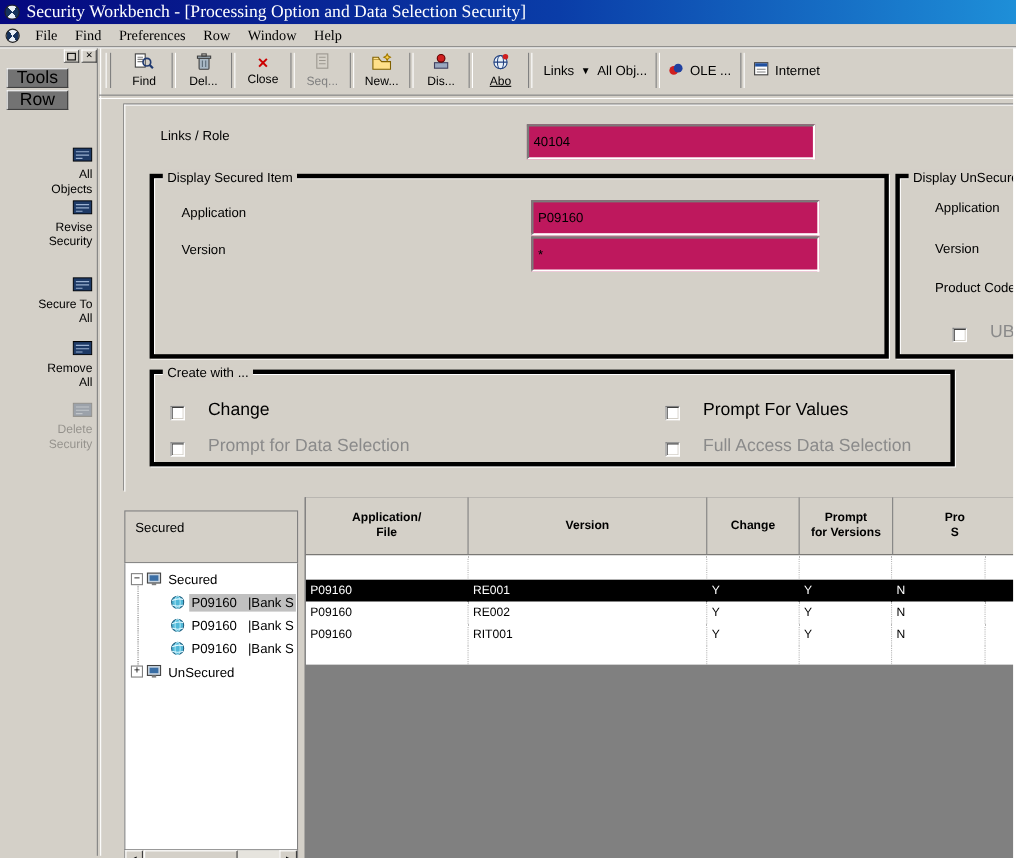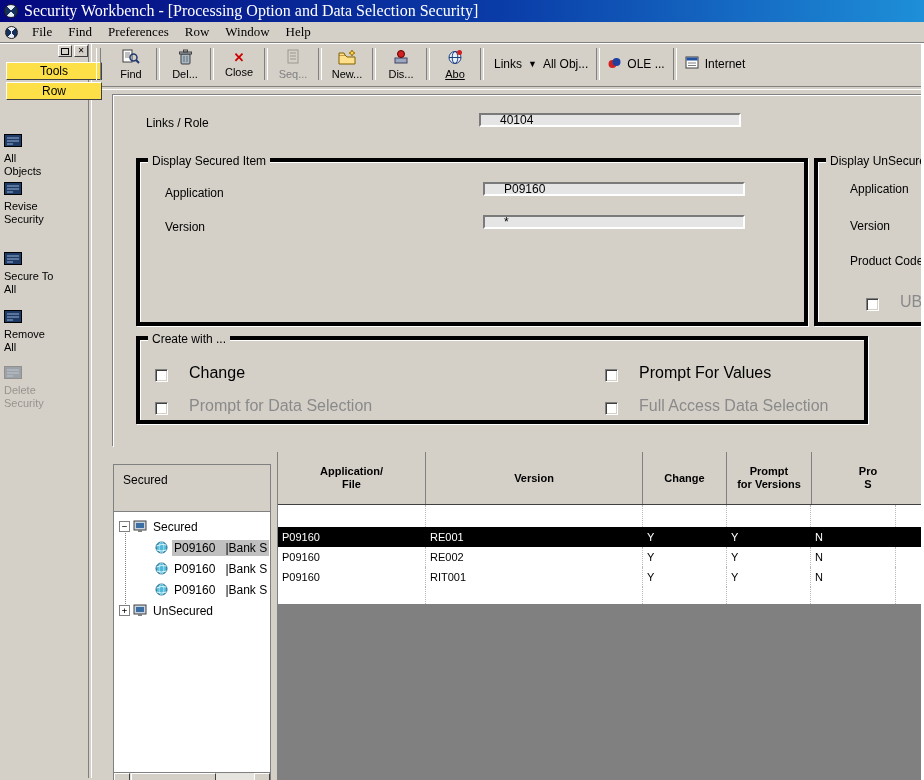--- a/index.html
+++ b/index.html
@@ -24,43 +24,43 @@
   
   .v-rule{position:absolute;left:88px;top:44px;width:2px;height:734px;border-left:1px solid #808080;border-right:1px solid #ffffff}
   .toolbar-rule{position:absolute;left:90px;top:86px;width:834px;height:2px;border-top:1px solid #808080;border-bottom:1px solid #ffffff}
   .r-edge{position:absolute;right:0;top:44px;width:3px;height:736px;background:#ffffff;z-index:60}
   
   .dock-caption{position:absolute;left:4px;top:44px;width:84px;height:14px;display:flex;justify-content:flex-end;gap:2px;align-items:center}
   .mini-btn{width:14px;height:12px;background:#d4d0c8;border:1px solid;border-color:#fff #404040 #404040 #fff;
     display:flex;align-items:center;justify-content:center;font-size:8px;line-height:8px;box-sizing:border-box}
   .mini-glyph{width:6px;height:5px;border:1px solid #000}
   
-  .side-tab{position:absolute;left:6px;width:96px;height:18px;background:#fde047;
+  .side-tab{position:absolute;left:6px;width:56px;height:18px;background:#737373;
     border:1px solid;border-color:#fff #404040 #404040 #fff;
-    display:flex;align-items:center;justify-content:center;font-size:12px;box-sizing:border-box}
-  .side-item{position:absolute;left:4px;width:80px;text-align:left;font-size:11px;line-height:13px;white-space:pre-line}
+    display:flex;align-items:center;justify-content:center;font-size:16px;box-sizing:border-box}
+  .side-item{position:absolute;left:4px;width:80px;text-align:right;font-size:11px;line-height:13px;white-space:pre-line}
   .side-item .ic{display:inline-block;margin-bottom:2px}
   .side-item.disabled{opacity:.3}
   
   .toolbar{position:absolute;left:96px;top:44px;height:40px;width:826px;display:flex;align-items:center}
   .tgrip{width:3px;height:32px;border-left:1px solid #fff;border-right:1px solid #808080;margin-right:7px}
   .tbtn{display:flex;flex-direction:column;align-items:center;justify-content:center;
     min-width:36px;padding:0 5px;height:38px;font-size:11px;gap:1px;cursor:default}
   .tbtn.disabled{color:#808080}
   .tbtn .lbl.u{text-decoration:underline}
   .tsep{width:2px;height:32px;border-left:1px solid #808080;border-right:1px solid #ffffff;margin:0 2px}
   .links-area{display:flex;align-items:center;margin-left:8px;gap:6px;font-size:12px}
   .chev{font-size:9px;line-height:9px}
   
   .form-panel{position:absolute;left:113px;top:95px;width:811px;height:352px;
     border-top:1px solid #fff;border-left:1px solid #fff;box-shadow:-1px -1px 0 #808080;box-sizing:border-box}
   .flabel{position:absolute;font-size:12px;white-space:nowrap}
-  .field{position:absolute;height:14px;box-sizing:border-box;background:#e5e5e5;
+  .field{position:absolute;height:32px;box-sizing:border-box;background:#be185d;
     border:2px solid;border-color:#7a7a7a #fff #fff #7a7a7a;
-    font-family:"Liberation Sans",sans-serif;font-size:12px;padding:0 19px;outline:none}
+    font-family:"Liberation Sans",sans-serif;font-size:12px;padding:0 4px;outline:none}
   .group{position:absolute;border:4px solid #000000;box-shadow:1px 1px 0 #ffffff, inset 1px 1px 0 #ffffff;box-sizing:border-box}
   .legend{position:absolute;top:-8px;left:8px;background:#d4d0c8;padding:0 4px;font-size:12px;white-space:nowrap}
   .cbrow{position:absolute;display:flex;align-items:flex-end;gap:21px;font-size:16px;white-space:nowrap}
   .cbrow.disabled{color:#8a8a8a}
   .checkbox{width:13px;height:13px;box-sizing:border-box;background:#fff;
     border:1px solid;border-color:#808080 #fff #fff #808080;
     box-shadow:inset 1px 1px 0 #404040, inset -1px -1px 0 #d4d0c8}
   
   .tree-panel{position:absolute;left:113px;top:464px;width:158px;height:326px;background:#d4d0c8}
   .tree-header{position:absolute;left:0;top:0;right:0;height:48px;background:#d4d0c8;

